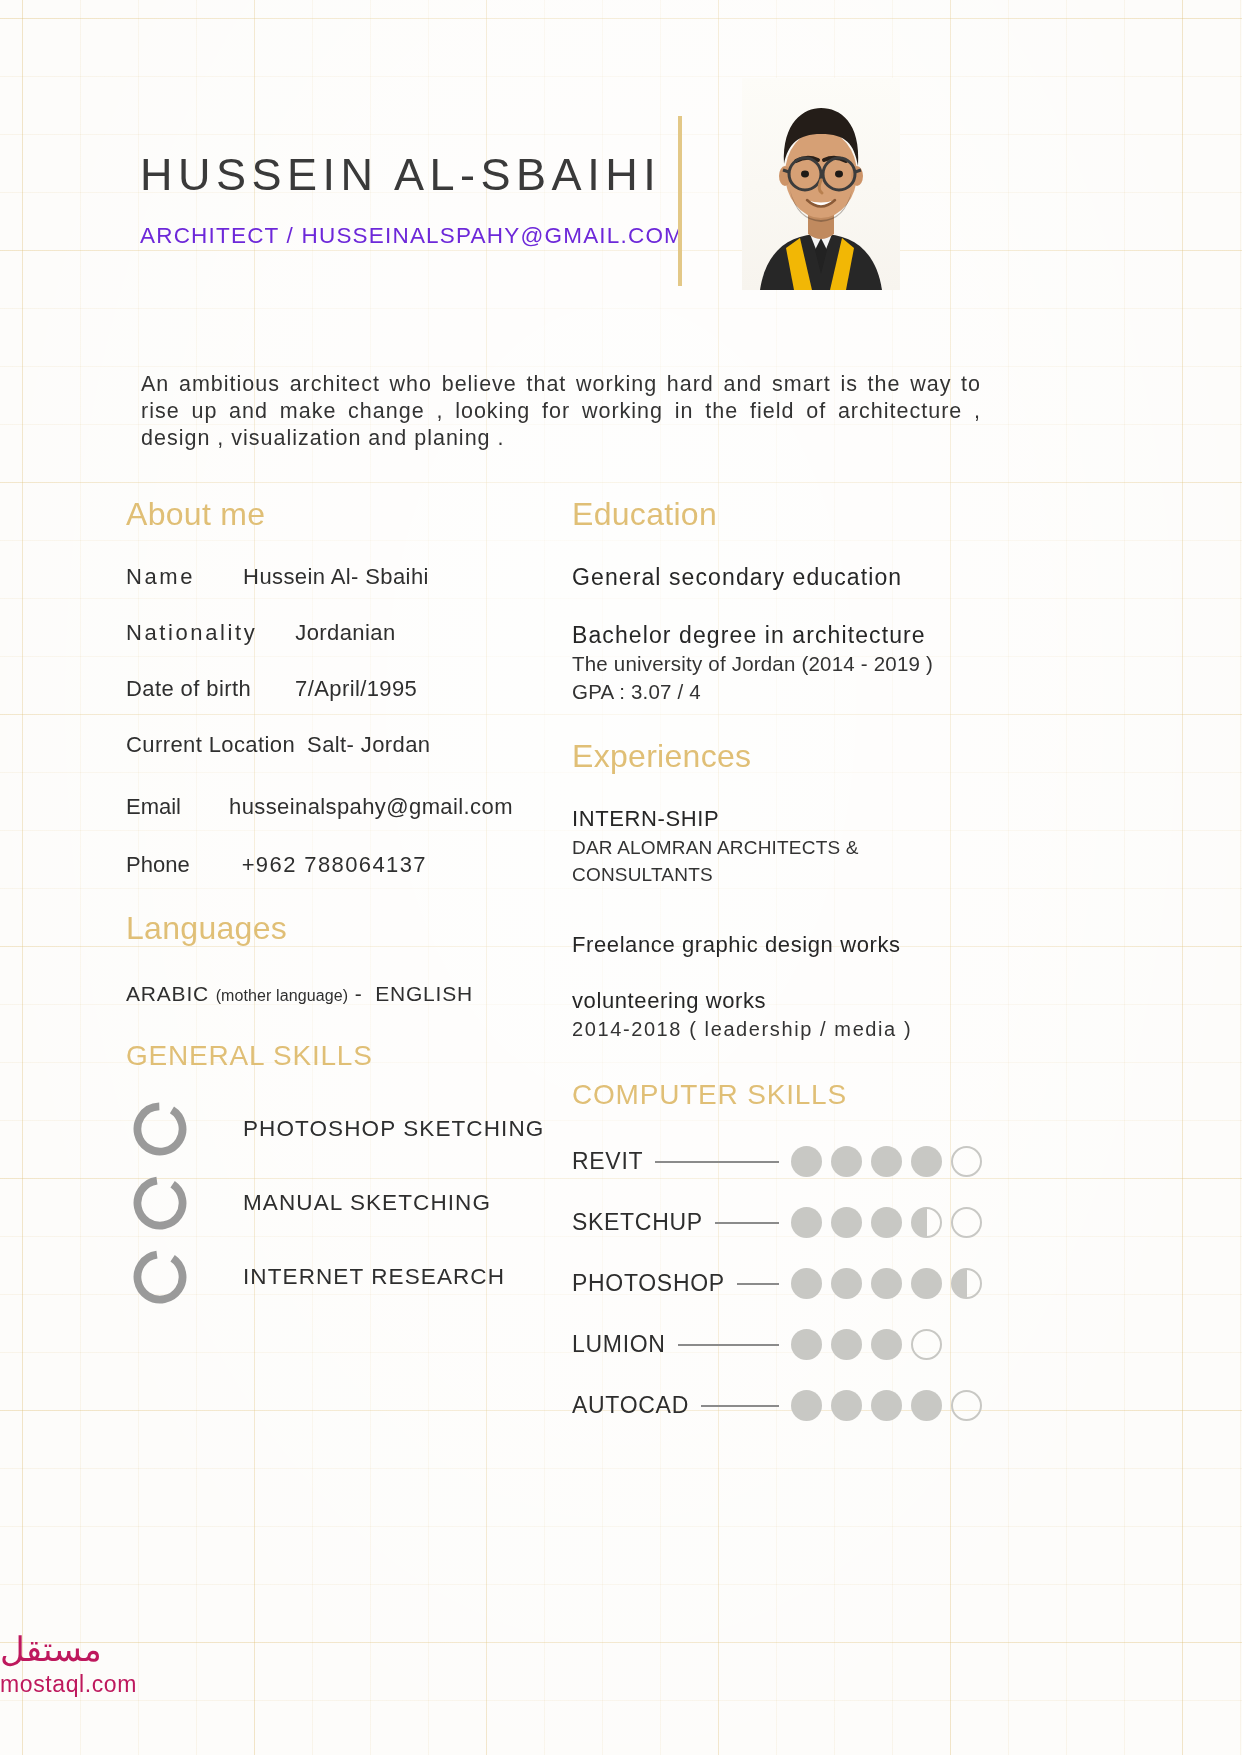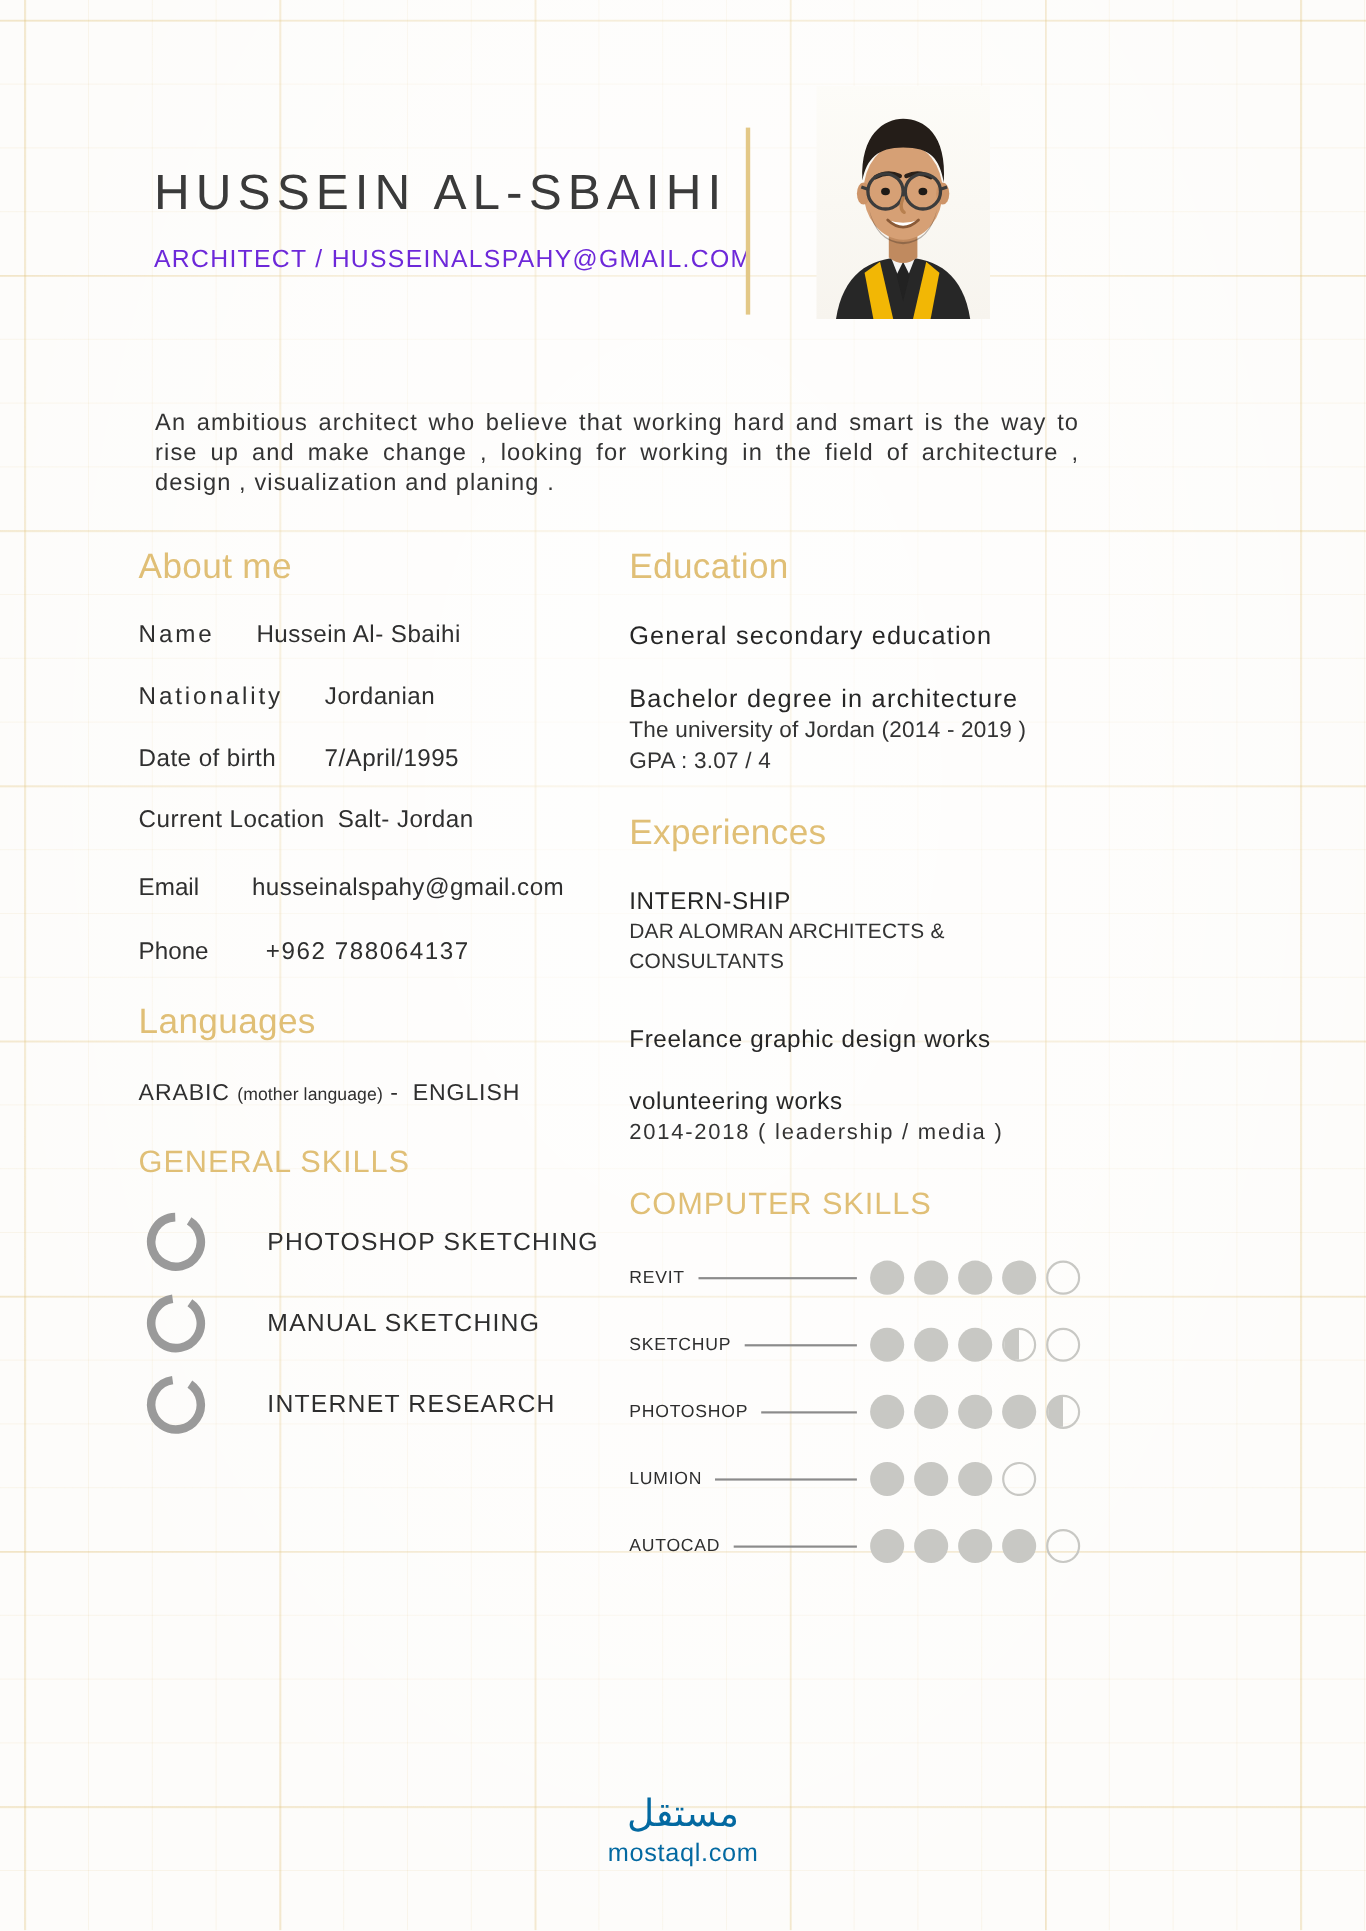--- a/index.html
+++ b/index.html
@@ -164,21 +164,21 @@
     white-space: nowrap;
   }
 
   
   .cskill {
     display: flex;
     align-items: center;
     height: 61px;
   }
   .cskill .lbl {
-    font-size: 16px;
+    font-size: 23px;
     letter-spacing: .7px;
     color: #2e2e2e;
     white-space: nowrap;
   }
   .cskill .line {
     flex: 1;
     height: 2px;
     background: #8b8b8b;
     margin: 0 12px;
     min-width: 10px;
@@ -192,22 +192,21 @@
   .dot.empty { background: transparent; border: 2px solid #c8c8c4; }
   .dot.half  {
     background: linear-gradient(to right, #c8c8c4 0 50%, transparent 50% 100%);
     border: 2px solid #c8c8c4;
   }
 
   
   .watermark {
     position: absolute;
     left: 0; right: 0; bottom: 56px;
-    text-align: center;
-    color: #0369a1;
+    color: #be185d;
     margin-top: 28px;
   }
   .wm-ar { font-size: 34px; letter-spacing: 1px; line-height: 40px; }
   .wm-en { font-size: 23px; letter-spacing: .6px; line-height: 30px; }
 </style>
 </head>
 <body>
 
 <div id="page">
 
@@ -274,21 +273,21 @@
 
   <div class="intro">An ambitious architect who believe that working hard and smart is the way to rise up and make change , looking for working in the field of architecture , design , visualization and planing .</div>
 
   <div class="col-left">
 
     <div class="sec-head">About me</div>
 
     <div style="margin-top:34px">
       <div class="kv" style="margin-bottom:30px">
         <span class="k">Name</span>
-        <span class="v" style="margin-left:38px">Hussein Al- Sbaihi</span>
+        <span class="v" style="margin-left:48px">Hussein Al- Sbaihi</span>
       </div>
       <div class="kv" style="margin-bottom:30px">
         <span class="k">Nationality</span>
         <span class="v" style="margin-left:38px">Jordanian</span>
       </div>
       <div class="kv" style="margin-bottom:30px">
         <span class="k tight">Date of birth</span>
         <span class="v" style="margin-left:44px">7/April/1995</span>
       </div>
       <div class="kv">

